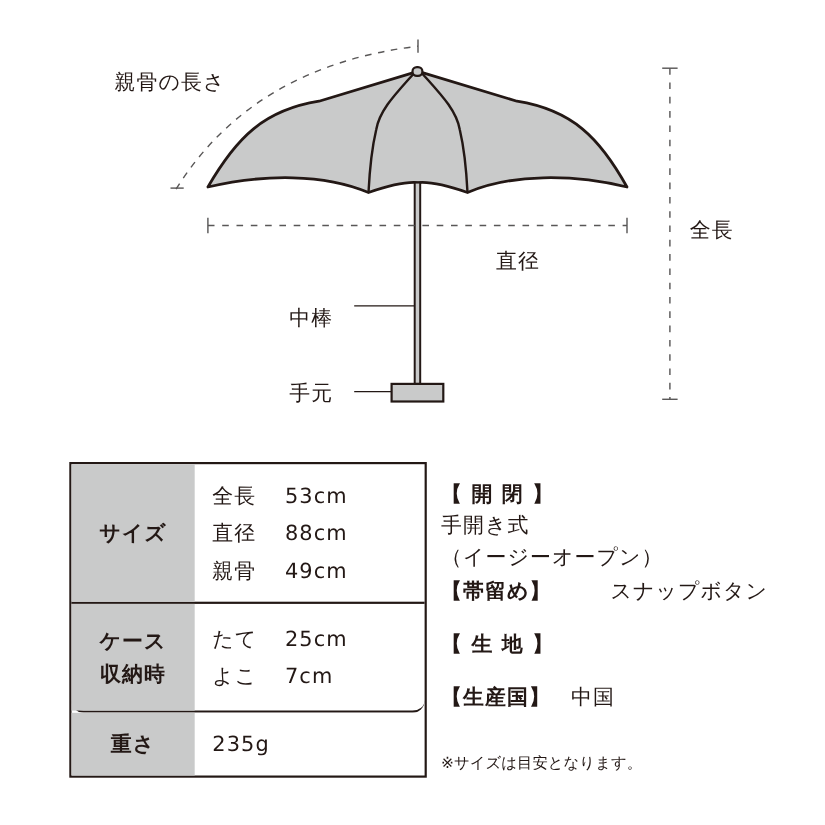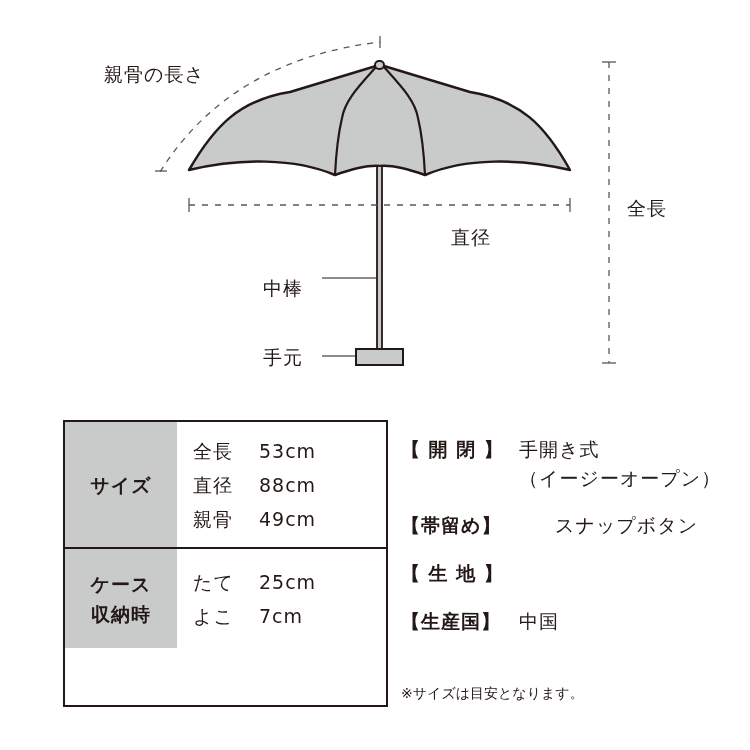--- a/index.html
+++ b/index.html
@@ -99,24 +99,32 @@
       <div class="spec-line">
         <span class="spec-key">たて</span>
         <span>25cm</span>
       </div>
       <div class="spec-line">
         <span class="spec-key">よこ</span>
         <span>7cm</span>
       </div>
     </div>
   </div>
+  <div class="spec-row r3">
+    <div class="spec-head">重さ</div>
+    <div class="spec-body">
+      <div class="spec-line">
+        <span>235g</span>
+      </div>
+    </div>
+  </div>
 </div>
 
 <div class="info">
-  <div class="info-item" style="margin-bottom:18px;">
+  <div class="info-item" style="margin-bottom:2px;flex-direction:column;">
     <span class="info-key">【 開 閉 】</span>
     <span class="info-val">
       <div>手開き式</div>
       <div>（イージーオープン）</div>
     </span>
   </div>
   <div class="info-item" style="margin-bottom:19px;gap:36px;">
     <span class="info-key">【帯留め】</span>
     <span class="info-val">スナップボタン</span>
   </div>

